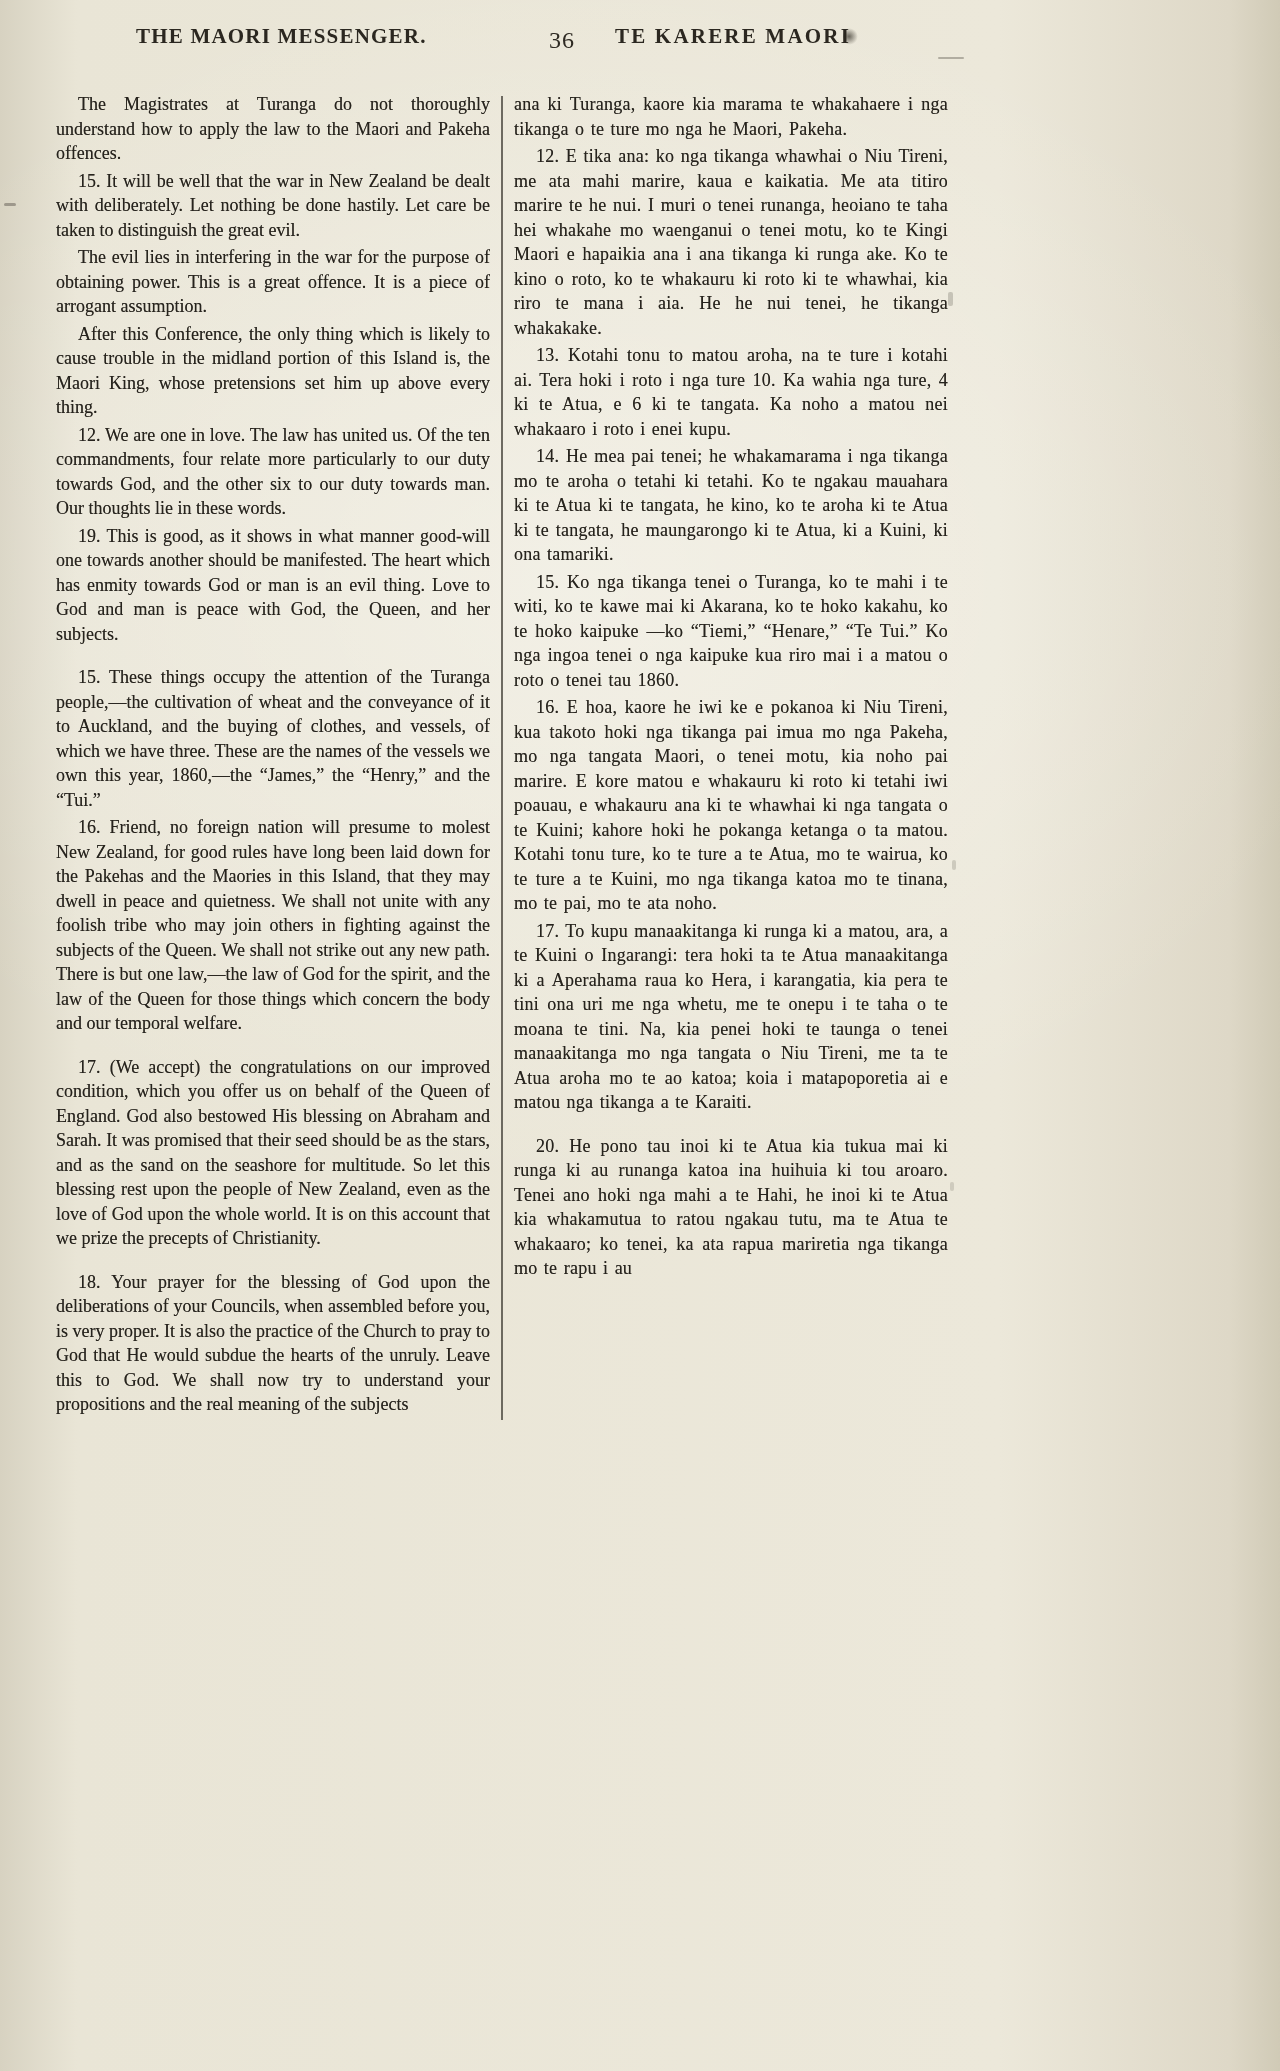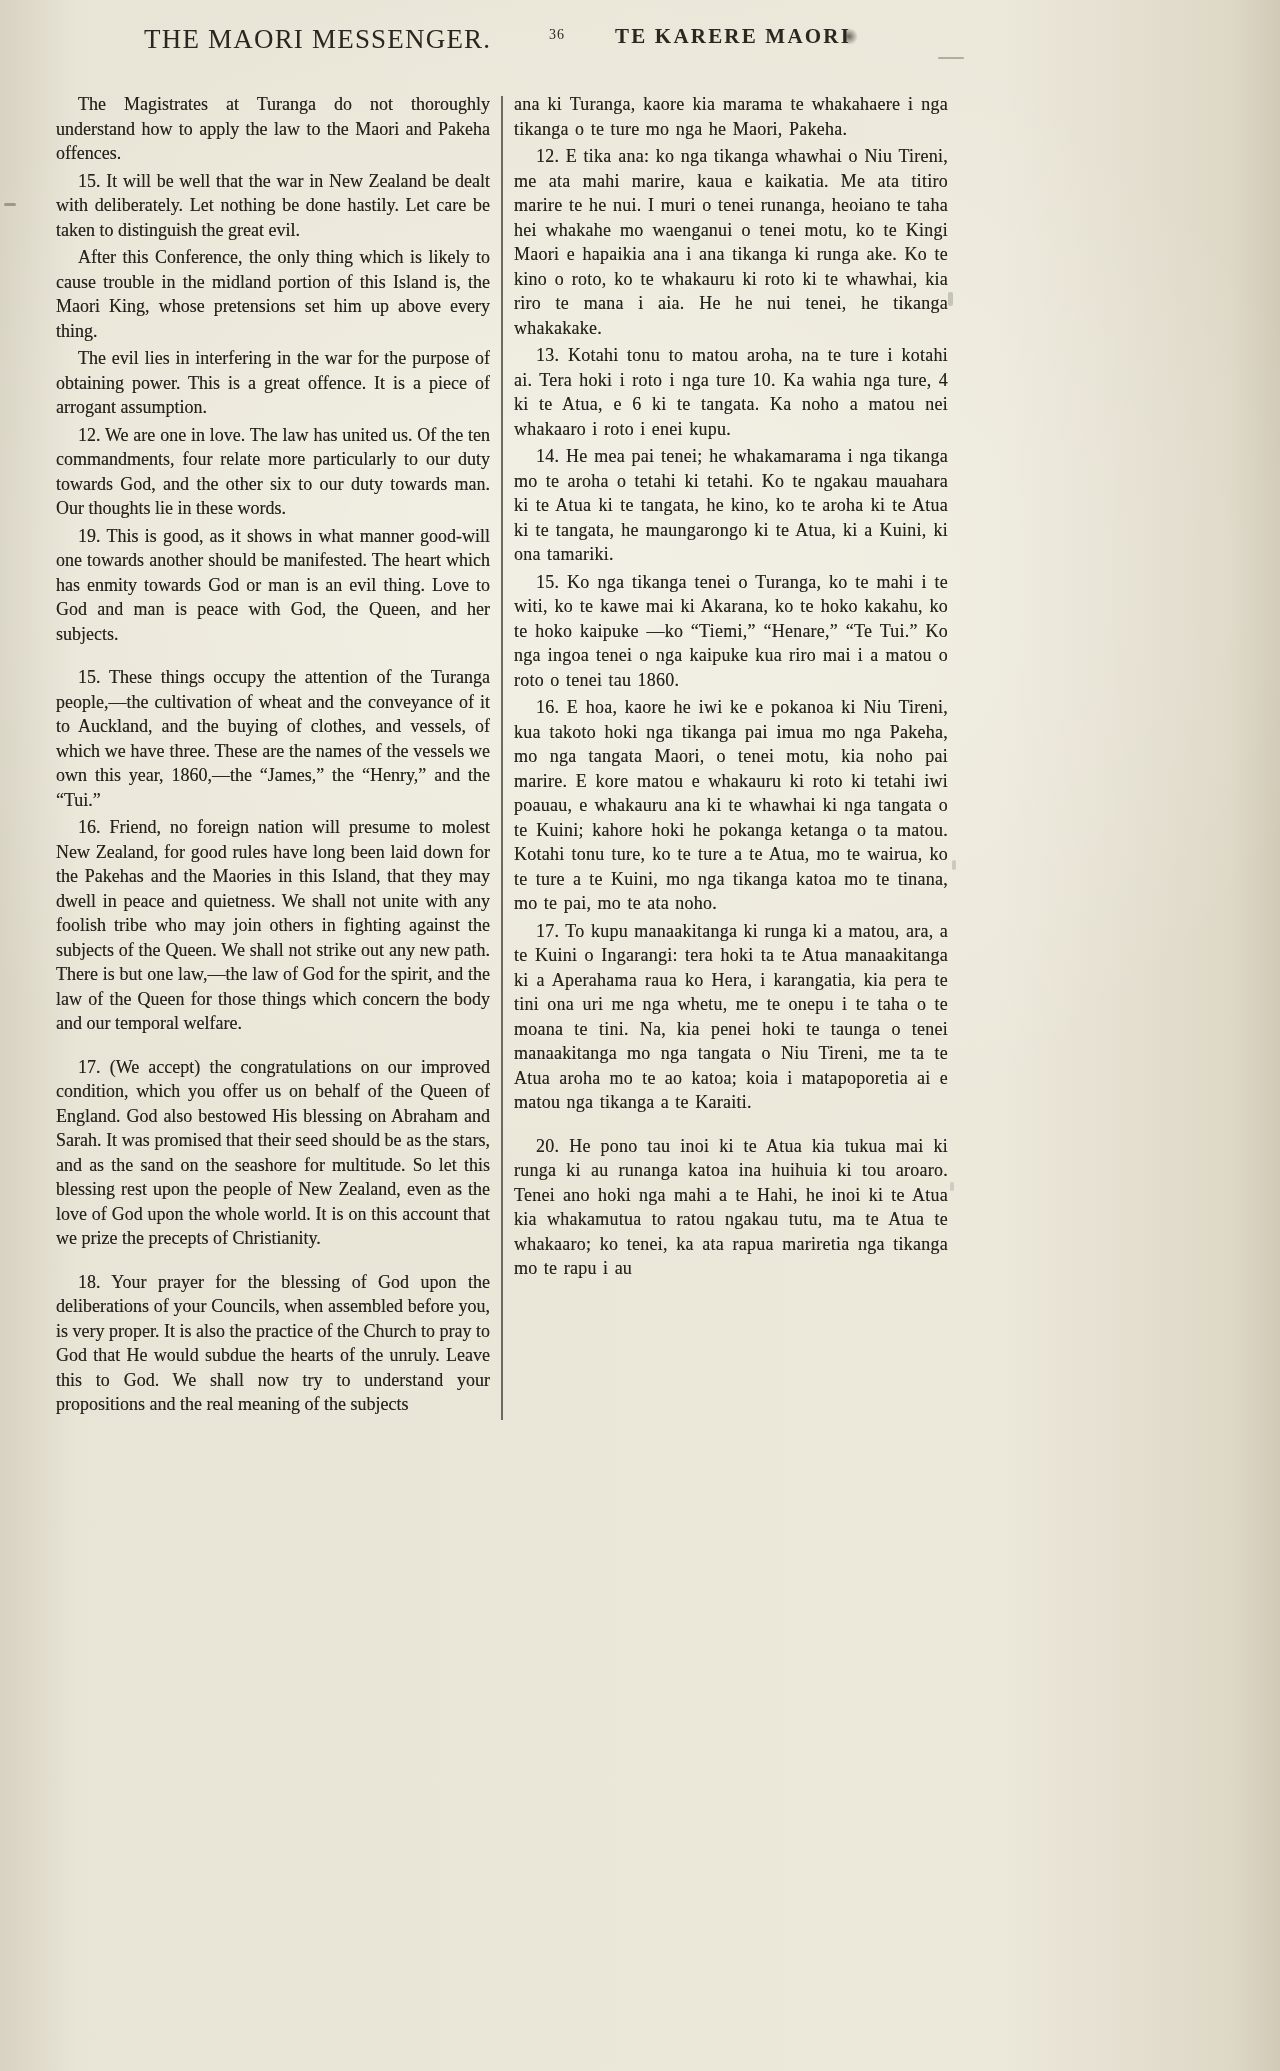--- a/index.html
+++ b/index.html
@@ -12,27 +12,27 @@
       radial-gradient(1100px 850px at 45% 28%, rgba(255,255,252,.38), rgba(255,255,255,0) 72%),
       linear-gradient(90deg, #d7d2c1 0%, #e9e5d6 6%, #ece8da 78%, #ded8c7 96%, #d0cab6 100%),
       #e8e4d5;
     font-family: "Liberation Serif", "DejaVu Serif", serif;
     color: #26231d;
   }
   .page { position: absolute; inset: 0; }
 
   
   .mast-en {
-    position: absolute; left: 144px; top: 24px;
-    font-size: 27px; font-weight: normal; letter-spacing: 1.2px;
+    position: absolute; left: 136px; top: 24px;
+    font-size: 21px; font-weight: bold; letter-spacing: 1.2px;
     color: #2b2720;
   }
   .page-num {
     position: absolute; left: 549px; top: 27px;
-    font-size: 14px; letter-spacing: 1px; color: #2e2a23;
+    font-size: 24px; letter-spacing: 1px; color: #2e2a23;
   }
   .mast-mi {
     position: absolute; left: 615px; top: 24px;
     font-size: 21px; font-weight: bold; letter-spacing: 2.2px;
     color: #2b2720;
   }
   .smudge {
     position: absolute; left: 843px; top: 28px; width: 15px; height: 17px;
     background: radial-gradient(ellipse at 40% 50%, rgba(38,34,26,.65), rgba(38,34,26,0) 70%);
     border-radius: 50%;
@@ -78,22 +78,22 @@
   <div class="page-num">36</div>
 
   <div class="mast-mi">TE KARERE MAORI</div>
 
   <div class="smudge"></div>
 
   <div class="columns">
     <div class="col col-left">
         <p class="para">The Magistrates at Turanga do not thoroughly understand how to apply the law to the Maori and Pakeha offences.</p>
         <p class="para">15. It will be well that the war in New Zealand be dealt with deliberately. Let nothing be done hastily. Let care be taken to distinguish the great evil.</p>
+        <p class="para">The evil lies in interfering in the war for the purpose of obtaining power. This is a great offence. It is a piece of arrogant assumption.</p>
         <p class="para">After this Conference, the only thing which is likely to cause trouble in the midland portion of this Island is, the Maori King, whose pretensions set him up above every thing.</p>
-        <p class="para">The evil lies in interfering in the war for the purpose of obtaining power. This is a great offence. It is a piece of arrogant assumption.</p>
         <p class="para">12. We are one in love. The law has united us. Of the ten commandments, four relate more particularly to our duty towards God, and the other six to our duty towards man. Our thoughts lie in these words.</p>
         <p class="para">19. This is good, as it shows in what manner good-will one towards another should be manifested. The heart which has enmity towards God or man is an evil thing. Love to God and man is peace with God, the Queen, and her subjects.</p>
         <p class="para gap">15. These things occupy the attention of the Turanga people,—the cultivation of wheat and the conveyance of it to Auckland, and the buying of clothes, and vessels, of which we have three. These are the names of the vessels we own this year, 1860,—the “James,” the “Henry,” and the “Tui.”</p>
         <p class="para">16. Friend, no foreign nation will presume to molest New Zealand, for good rules have long been laid down for the Pakehas and the Maories in this Island, that they may dwell in peace and quietness. We shall not unite with any foolish tribe who may join others in fighting against the subjects of the Queen. We shall not strike out any new path. There is but one law,—the law of God for the spirit, and the law of the Queen for those things which concern the body and our temporal welfare.</p>
         <p class="para gap">17. (We accept) the congratulations on our improved condition, which you offer us on behalf of the Queen of England. God also bestowed His blessing on Abraham and Sarah. It was promised that their seed should be as the stars, and as the sand on the seashore for multitude. So let this blessing rest upon the people of New Zealand, even as the love of God upon the whole world. It is on this account that we prize the precepts of Christianity.</p>
         <p class="para gap">18. Your prayer for the blessing of God upon the deliberations of your Councils, when assembled before you, is very proper. It is also the practice of the Church to pray to God that He would subdue the hearts of the unruly. Leave this to God. We shall now try to understand your propositions and the real meaning of the subjects</p>
       </div>
     <div class="divider"></div>
     <div class="col col-right">
         <p class="para no-indent">ana ki Turanga, kaore kia marama te whakahaere i nga tikanga o te ture mo nga he Maori, Pakeha.</p>

